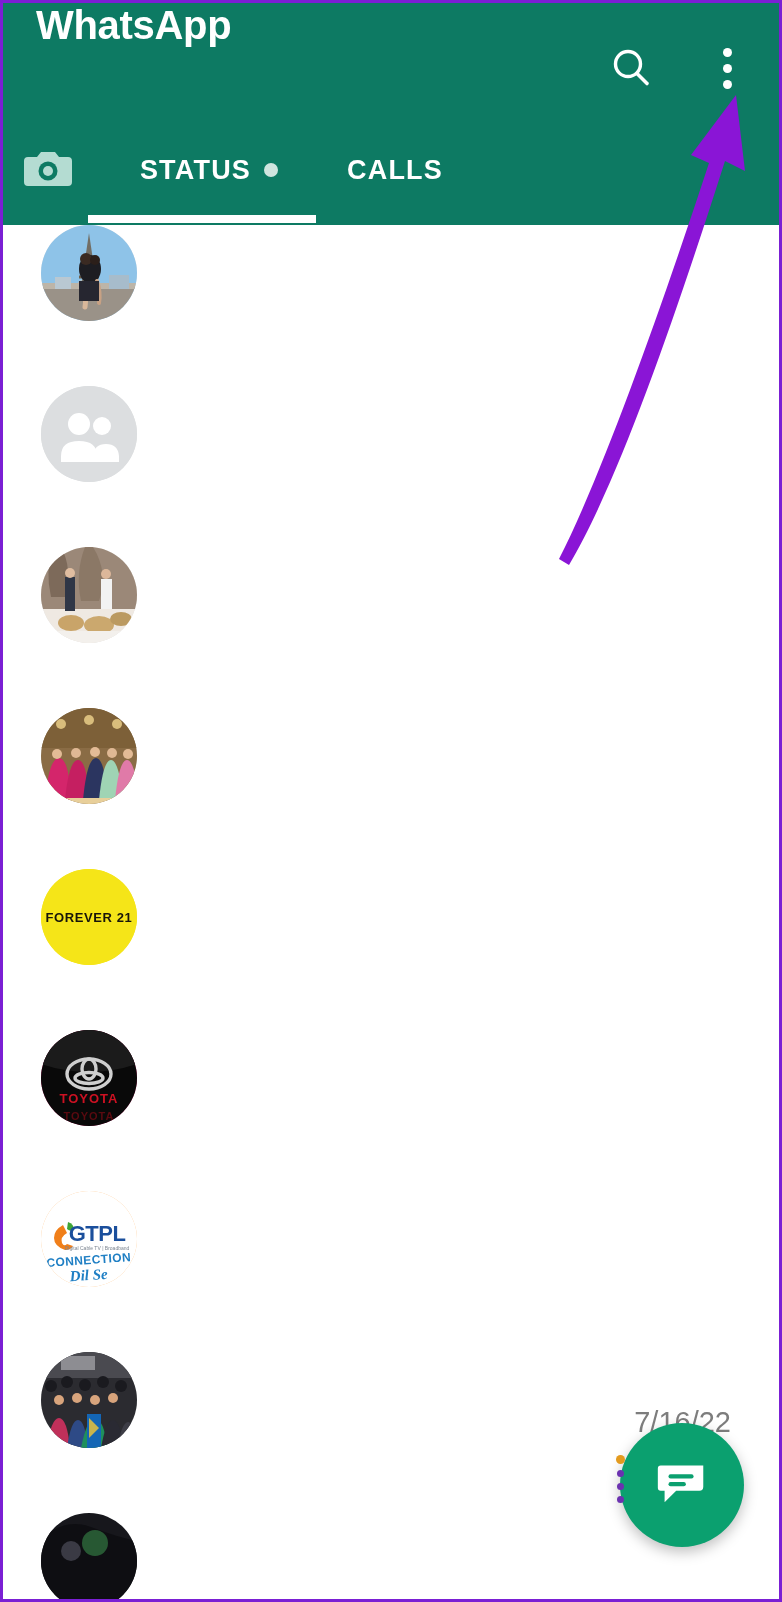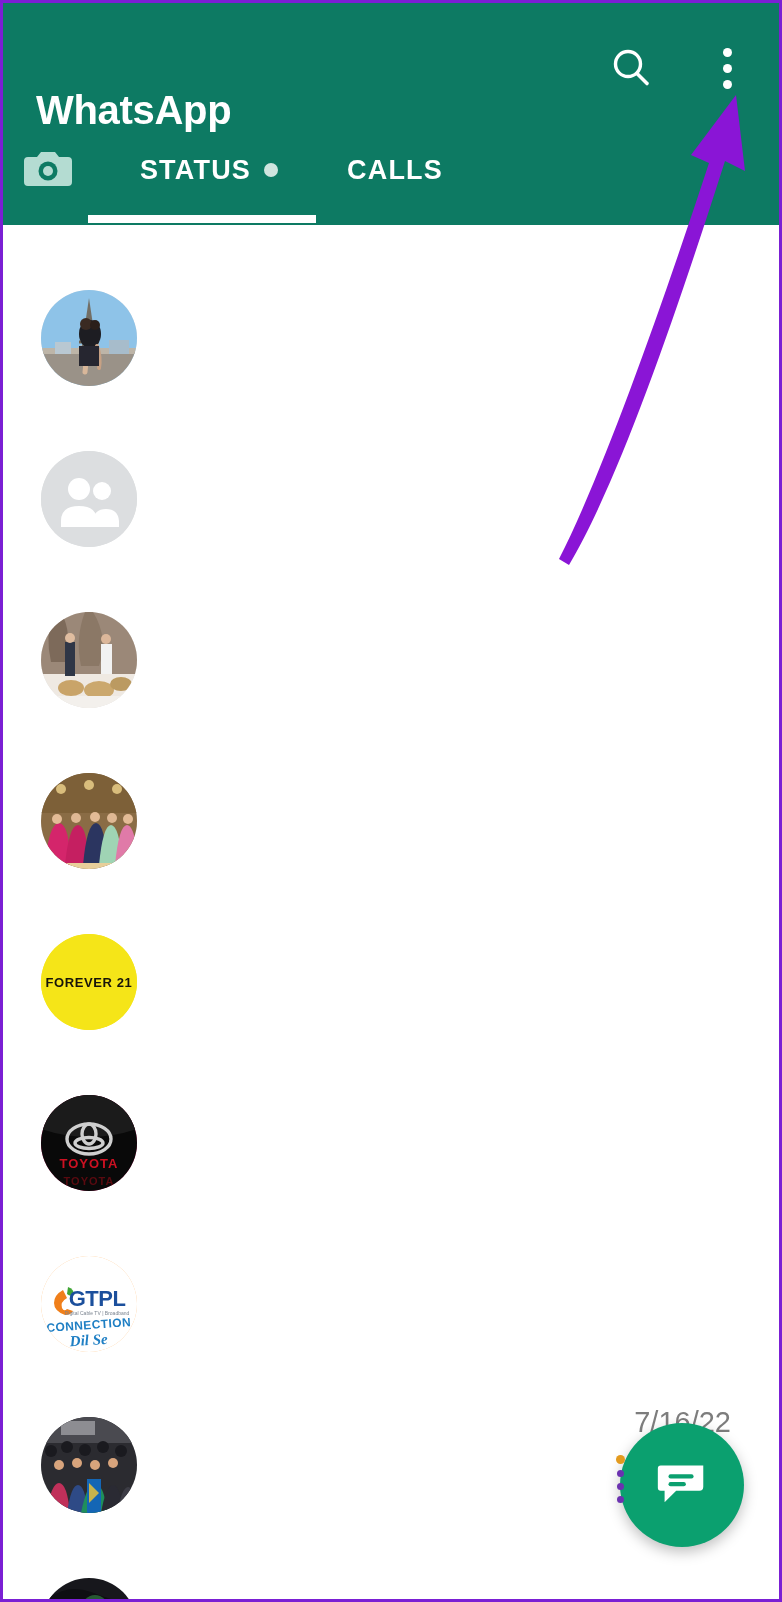--- a/index.html
+++ b/index.html
@@ -19,21 +19,21 @@
 
   
   #appbar {
     position:absolute; left:0; top:0;
     width:100%; height:222px;
     background:#0d7a63;
   }
   #appbar-top {
     position:relative;
     height:130px;
-    display:flex; align-items:flex-end;
+    display:flex; align-items:flex-start;
   }
   #app-title {
     margin-left:33px;
     color:#ffffff;
     font-size:40px;
     font-weight:bold;
     letter-spacing:-0.3px;
   }
   #appbar-actions {
     position:absolute; right:30px; top:0; height:130px;
@@ -94,21 +94,21 @@
 
   
   #chat-list {
     position:absolute; left:0; top:222px;
     width:100%; height:1374px;
     background:#ffffff;
   }
   .chat-row {
     position:relative;
     height:161px;
-    display:flex; align-items:flex-end;
+    display:flex; align-items:flex-start;
     padding-left:38px;
     cursor:pointer;
   }
   .avatar {
     width:96px; height:96px;
     border-radius:50%;
     overflow:hidden;
     flex:0 0 96px;
     position:relative;
     background:#dcdee0;

